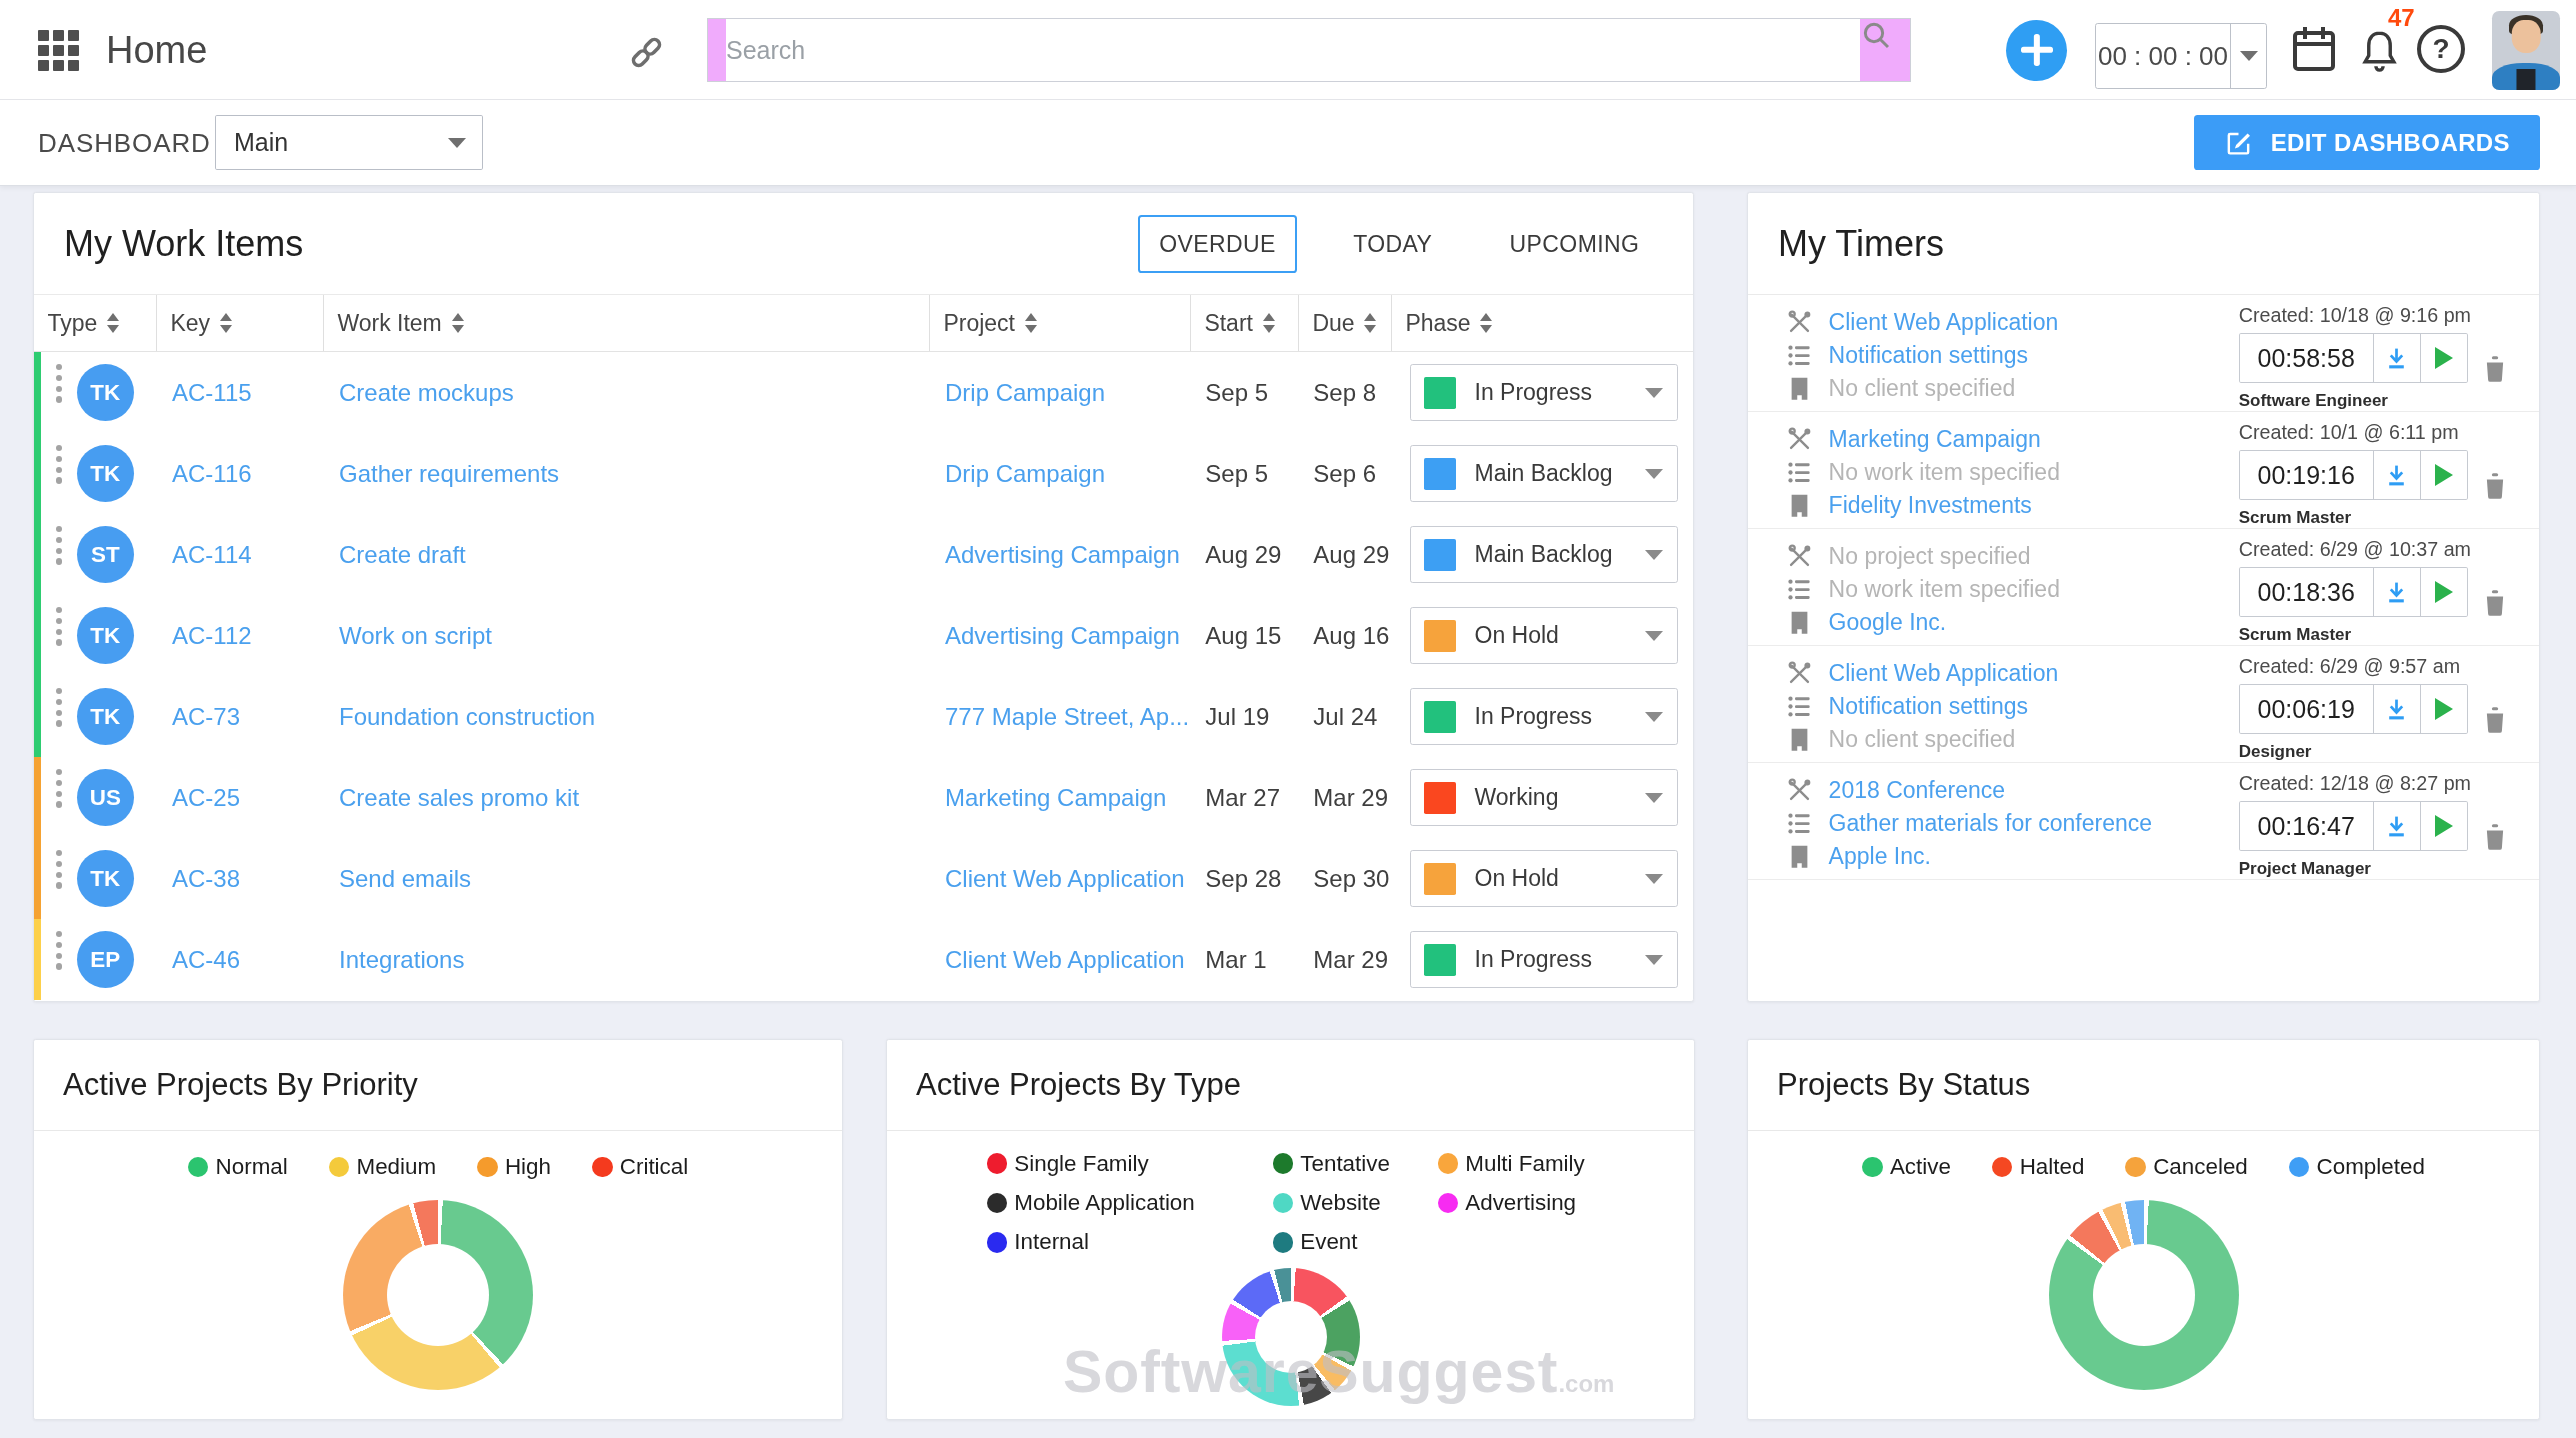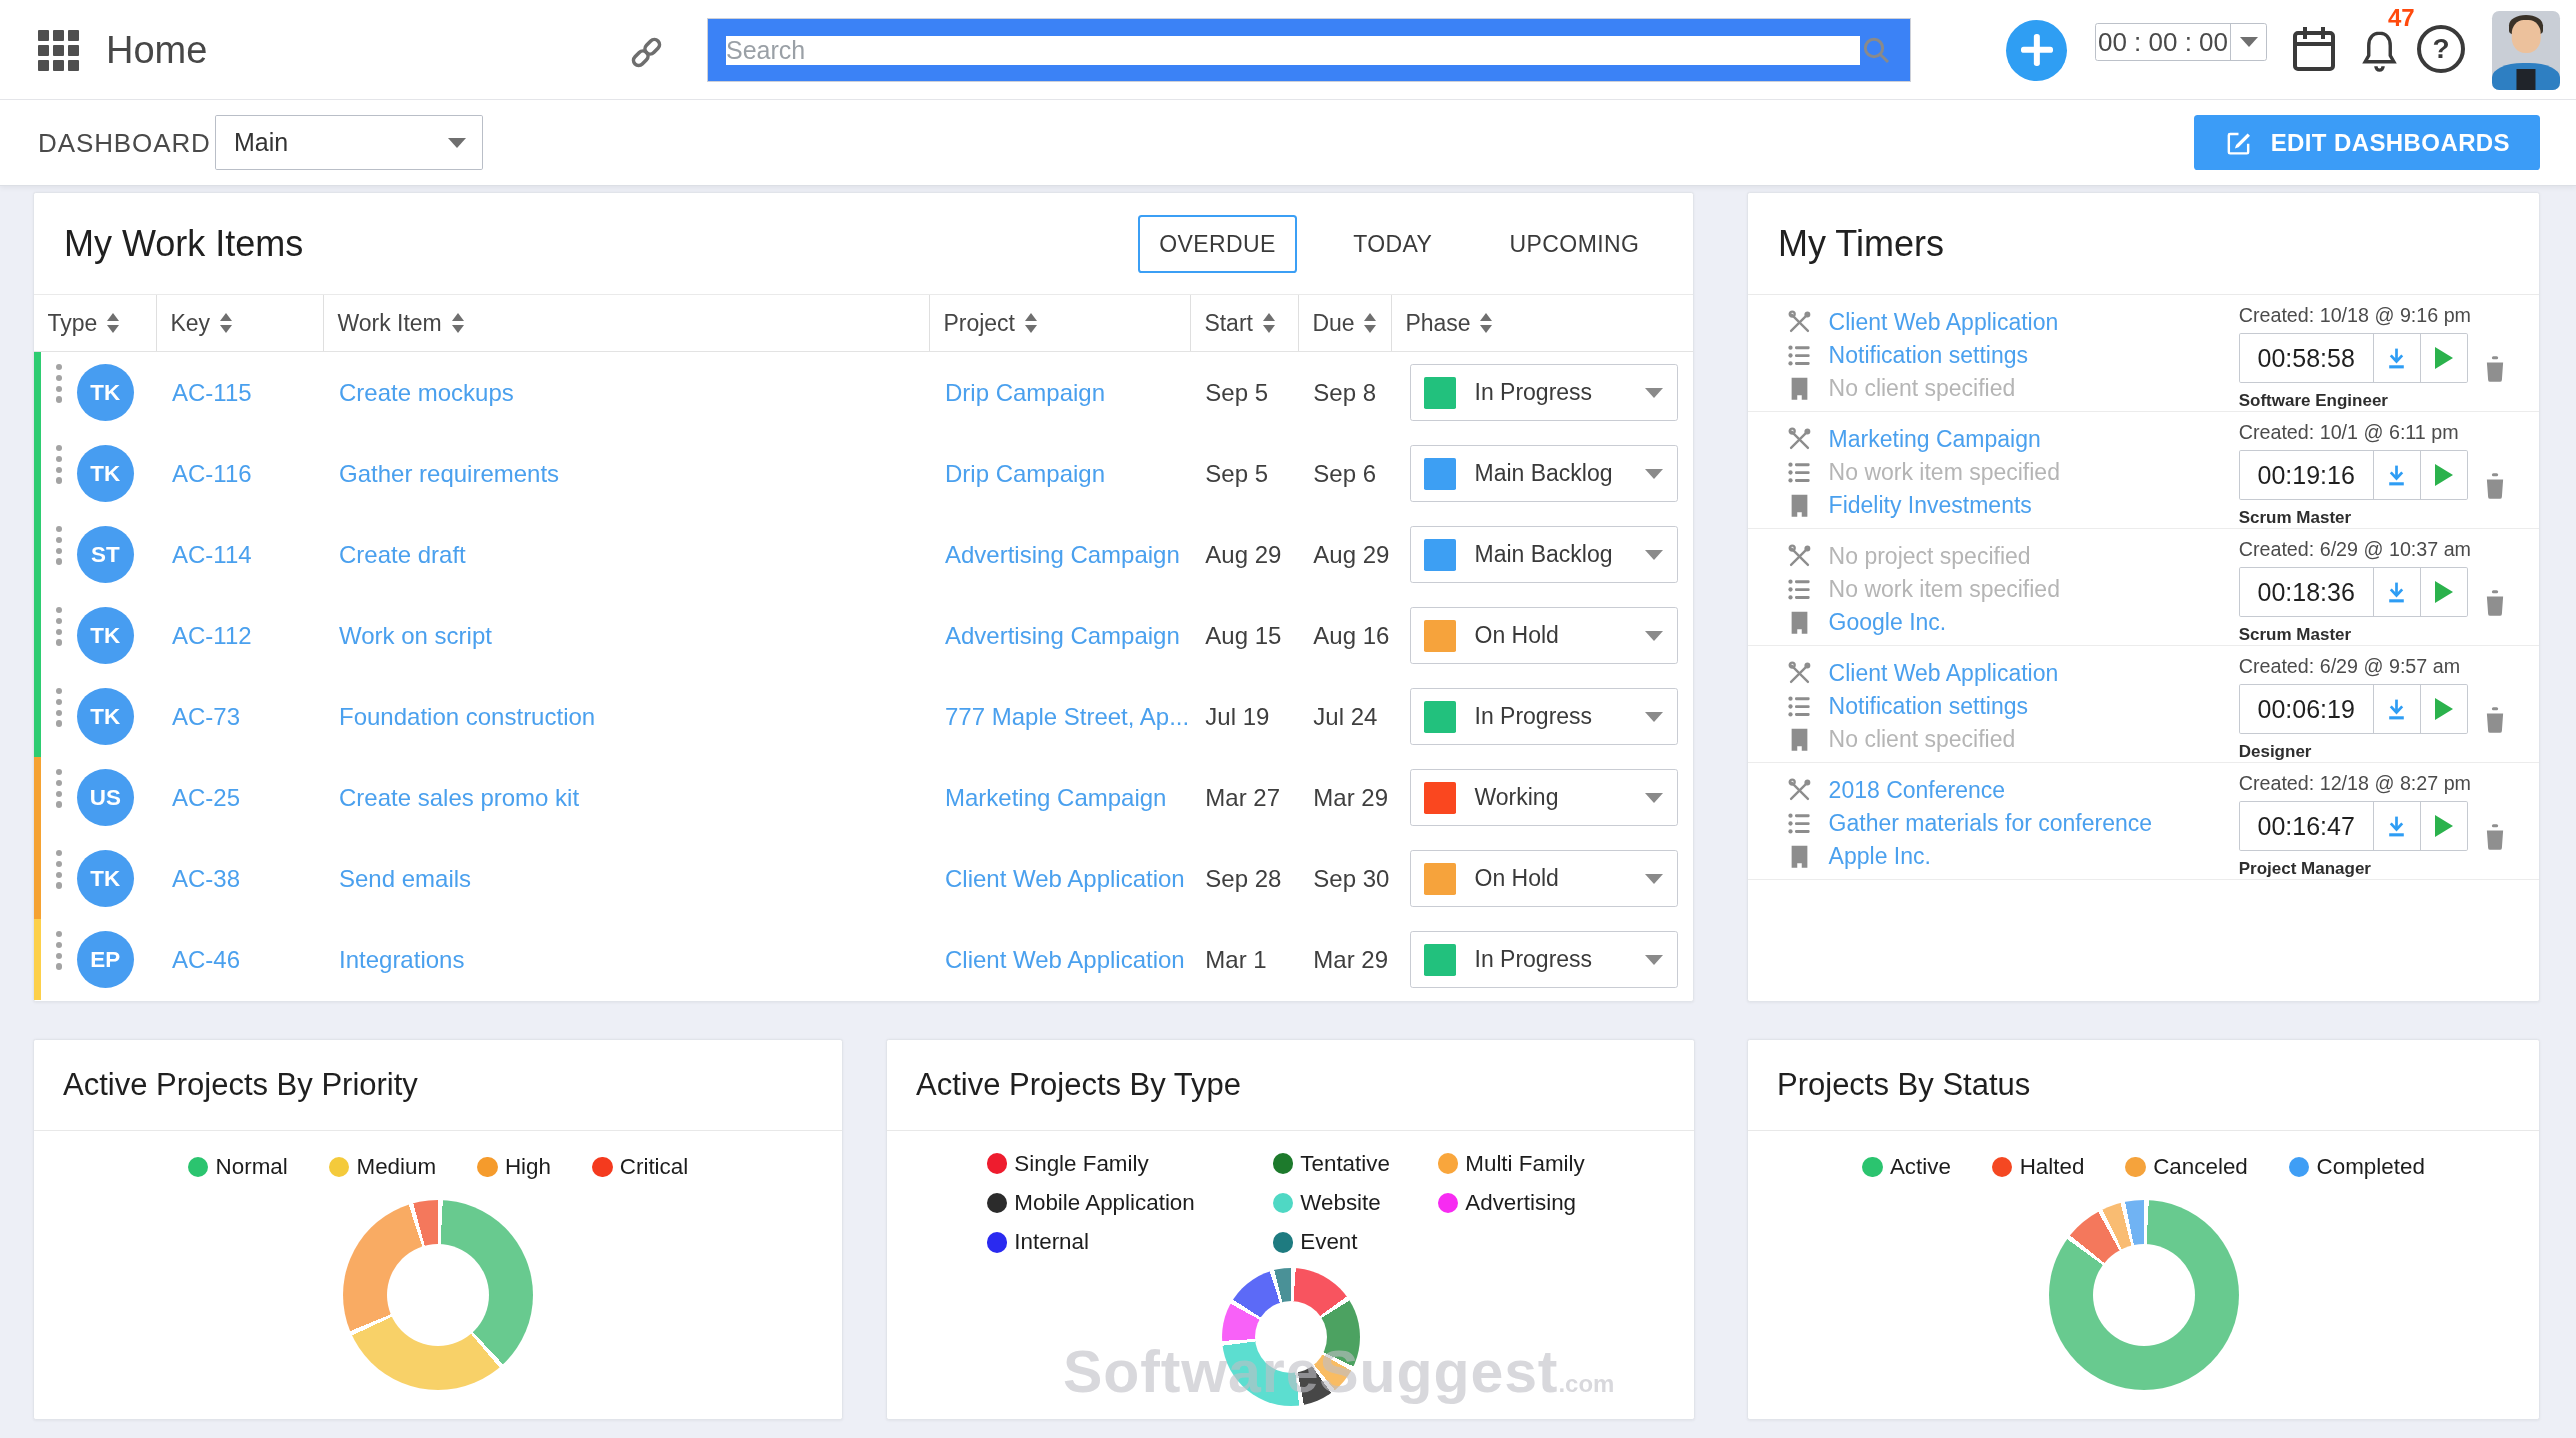--- a/index.html
+++ b/index.html
@@ -12,29 +12,29 @@
     overflow: hidden;
   }
   svg { display:block; }
 
   
   .topbar { position:absolute; left:0; top:0; width:2576px; height:100px; background:#fff; border-bottom:0.9px solid #e4e5e9; z-index:5; }
   .grid-icon { position:absolute; left:38px; top:30px; width:43px; height:43px; display:grid; grid-template-columns:repeat(3,10.7px); grid-template-rows:repeat(3,10.7px); gap:4.5px; }
   .grid-icon i { background:#4f4f4f; border-radius:0.9px; }
   .home-title { position:absolute; left:106px; top:0; line-height:100px; font-size:38px; color:#474747; }
   .link-icon { position:absolute; left:626px; top:32px; color:#6e6e6e; }
-  .search-box { position:absolute; left:707px; top:18px; width:1204px; height:64px; border:1.8px solid #cdd0d8; background:#3b82f6; display:flex; align-items:center; padding:0 18px; }
+  .search-box { position:absolute; left:707px; top:18px; width:1204px; height:64px; border:1.8px solid #cdd0d8; background:#f0abfc; display:flex; padding:0 18px; }
   .search-box input { flex:1; border:none; outline:none; font-size:25px; color:#555; font-family:inherit; }
   .search-box input::placeholder { color:#9aa0a6; }
   .search-glass { color:#8a8a8a; }
   .plus-btn { position:absolute; left:2006px; top:19.7px; width:61px; height:61px; border-radius:50%; background:#2f9ef3; }
   .plus-btn::before, .plus-btn::after { content:""; position:absolute; left:50%; top:50%; background:#fff; border-radius:2.7px; }
   .plus-btn::before { width:32px; height:6.3px; transform:translate(-50%,-50%); }
   .plus-btn::after { width:6.3px; height:32px; transform:translate(-50%,-50%); }
-  .timer-widget { position:absolute; left:2095px; top:23px; height:38px; display:flex; border:1.8px solid #bcc1c9; border-radius:2.7px; background:#fff; }
+  .timer-widget { position:absolute; left:2095px; top:23px; height:66px; display:flex; border:1.8px solid #bcc1c9; border-radius:2.7px; background:#fff; }
   .tw-value { width:134px; display:flex; align-items:center; justify-content:center; font-size:26px; color:#4a4a4a; }
   .tw-caret { width:36px; border-left:1.8px solid #bcc1c9; display:flex; align-items:center; justify-content:center; }
   .caret-down { width:0; height:0; border-left:9px solid transparent; border-right:9px solid transparent; border-top:10.7px solid #6f6f6f; }
   .cal-icon { position:absolute; left:2290px; top:23px; color:#3a3a3a; }
   .bell-icon { position:absolute; left:2358px; top:27px; color:#3a3a3a; }
   .notif-badge { position:absolute; left:2388px; top:3.6px; font-size:24px; font-weight:bold; color:#ff4a0d; }
   .help-icon { position:absolute; left:2417px; top:25px; width:48px; height:48px; border:4.5px solid #3a3a3a; border-radius:50%; display:flex; align-items:center; justify-content:center; font-size:28px; font-weight:bold; color:#3a3a3a; }
   .avatar { position:absolute; left:2492px; top:10.7px; width:68px; height:79px; border-radius:7.2px; background:#c9ced6; overflow:hidden; }
   .av-hair { position:absolute; left:50%; top:5%; transform:translateX(-50%); width:50%; height:26%; background:#3a3228; border-radius:50% 50% 20% 20%; }
   .av-head { position:absolute; left:50%; top:12%; transform:translateX(-50%); width:42%; height:42%; background:#ecc19c; border-radius:42% 42% 46% 46%; }

